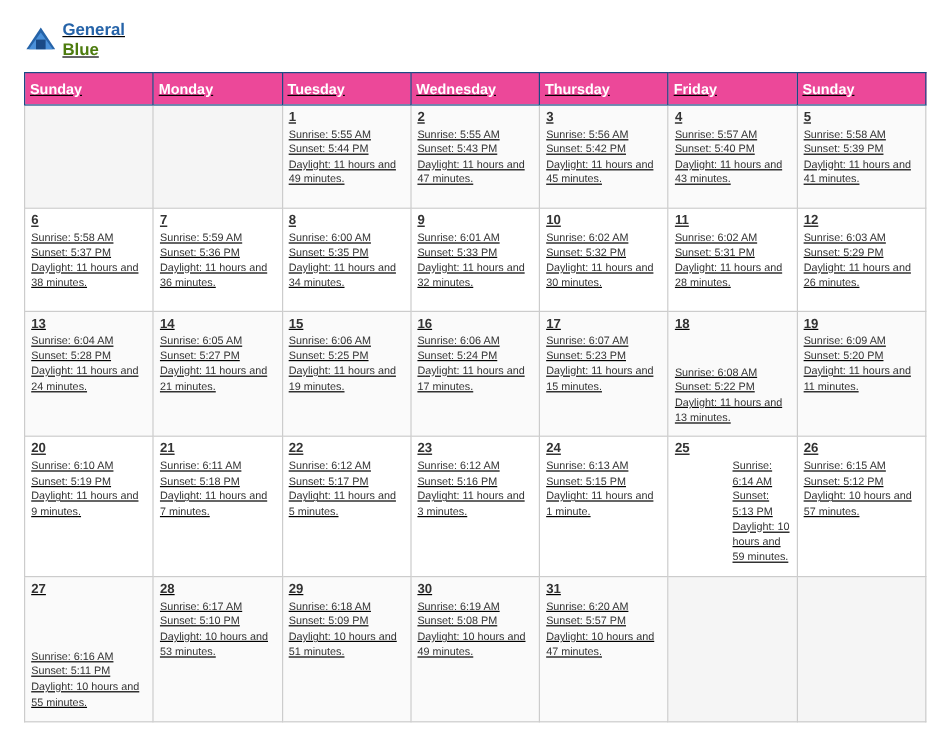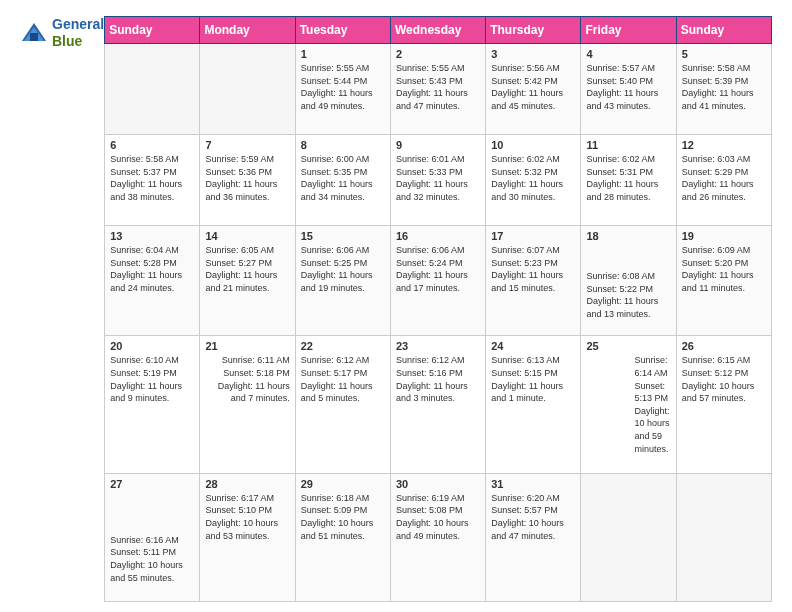--- a/index.html
+++ b/index.html
@@ -8,21 +8,22 @@
       background: #fff;
       width: 792px;
       height: 612px;
       overflow: hidden;
     }
     .page {
       width: 792px;
       height: 612px;
       padding: 16px 20px 10px 20px;
       display: flex;
-      flex-direction: row;
+      flex-direction: column;
+      text-decoration: underline;
     }
     .header {
       display: flex;
       justify-content: space-between;
       align-items: flex-start;
       margin-bottom: 10px;
     }
     .logo {
       display: flex;
       align-items: center;
@@ -262,21 +263,21 @@
         </tr>
         <tr>
           <td>
             <span class="day-num">20</span>
             <div class="day-info" style="white-space: pre-line;">Sunrise: 6:10 AM
 Sunset: 5:19 PM
 Daylight: 11 hours and 9 minutes.</div>
           </td>
           <td>
             <span class="day-num">21</span>
-            <div class="day-info" style="white-space: pre-line; text-align: right;">Sunrise: 6:11 AM
+            <div class="day-info" style="white-space: pre-line;">Sunrise: 6:11 AM
 Sunset: 5:18 PM
 Daylight: 11 hours and 7 minutes.</div>
           </td>
           <td>
             <span class="day-num">22</span>
             <div class="day-info" style="white-space: pre-line;">Sunrise: 6:12 AM
 Sunset: 5:17 PM
 Daylight: 11 hours and 5 minutes.</div>
           </td>
           <td>

